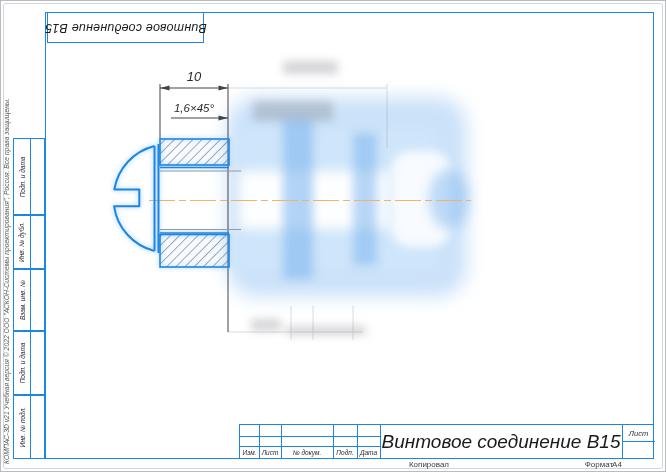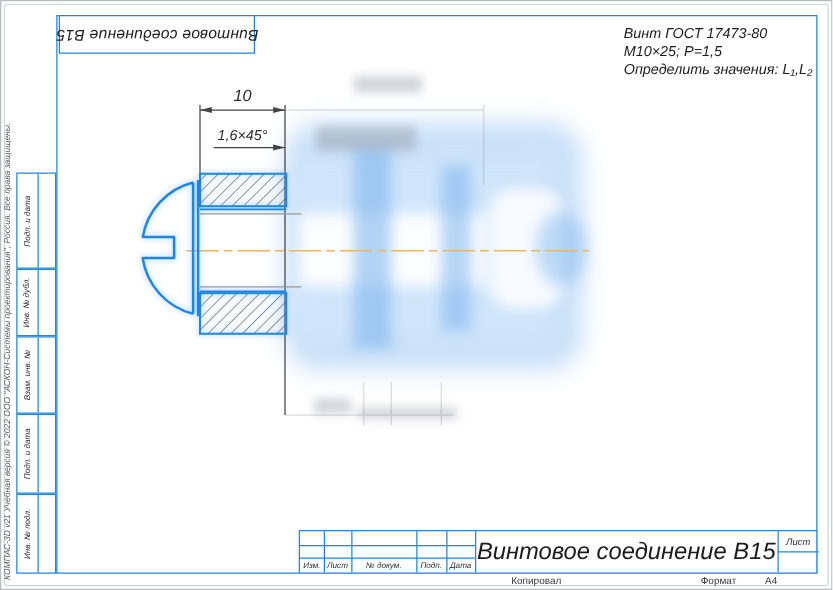--- a/index.html
+++ b/index.html
@@ -134,25 +134,20 @@
       </g>
     </g>
   </svg>
 
   <div class="stamp-box">
     <span>Винтовое соединение В15</span>
   </div>
 
   <div class="frame"></div>
 
-  <div class="task">
-    <div>Винт ГОСТ 17473-80</div>
-    <div>М10×25;  Р=1,5</div>
-    <div>Определить значения: L₁,L₂</div>
-  </div>
 
   <div class="sidecols">
     <div class="scell" style="top:0;height:77px">
       <div class="divider"></div>
       <div class="vlabel">
           <span>Подп. и дата</span>
         </div>
     </div>
     <div class="scell" style="top:77px;height:54px">
       <div class="divider"></div>
@@ -193,17 +188,17 @@
     <div class="tb-head" style="left:0;width:19px">Изм.</div>
     <div class="tb-head" style="left:19px;width:22px">Лист</div>
     <div class="tb-head" style="left:41px;width:52px">№ докум.</div>
     <div class="tb-head" style="left:93px;width:24px">Подп.</div>
     <div class="tb-head" style="left:117px;width:23px">Дата</div>
     <div class="tb-title">Винтовое соединение В15</div>
     <div class="tb-list">Лист</div>
   </div>
 
   <div class="underframe" style="left:398px;width:60px;text-align:center">Копировал</div>
-  <div class="underframe" style="left:544px;width:44px;text-align:right">Формат</div>
+  <div class="underframe" style="left:576px;width:44px;text-align:center">Формат</div>
   <div class="underframe" style="left:604px;width:24px;text-align:center">А4</div>
 
   <div class="left-wm">КОМПАС-3D v21 Учебная версия © 2022 ООО "АСКОН-Системы проектирования", Россия. Все права защищены.</div>
 </div>
 
 </body></html>

